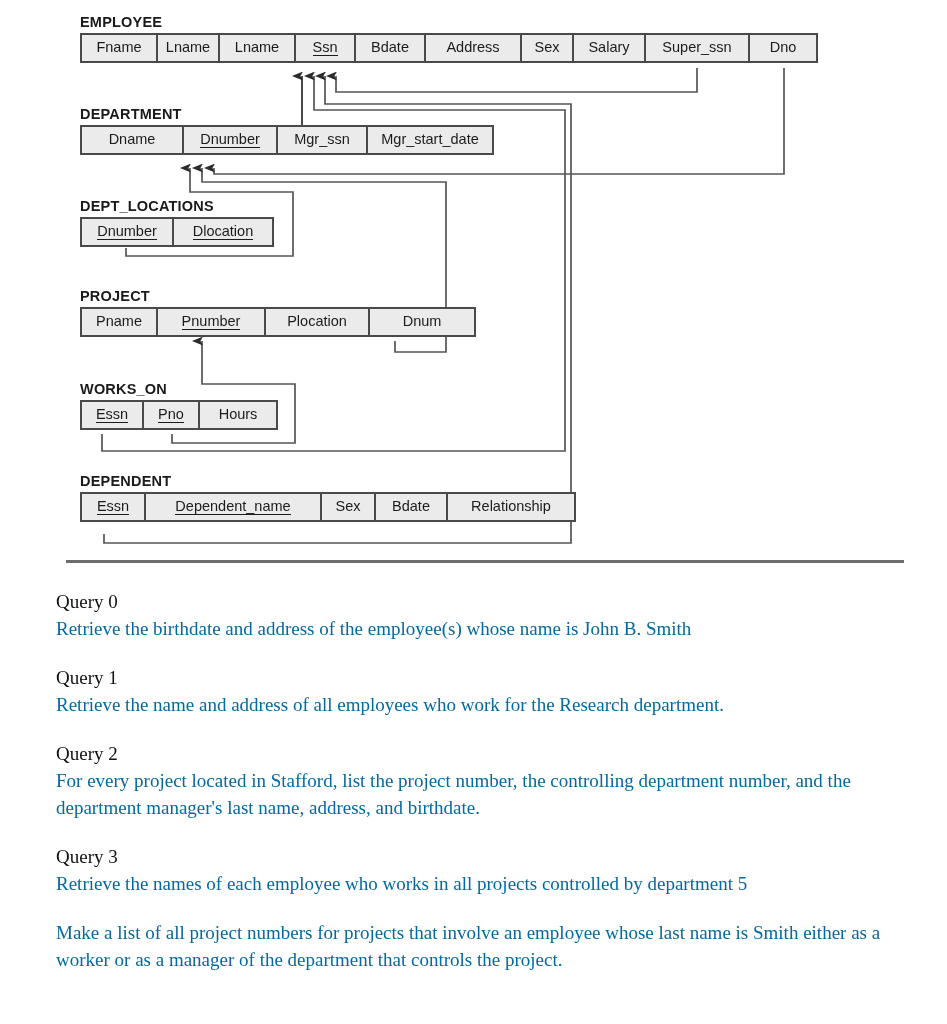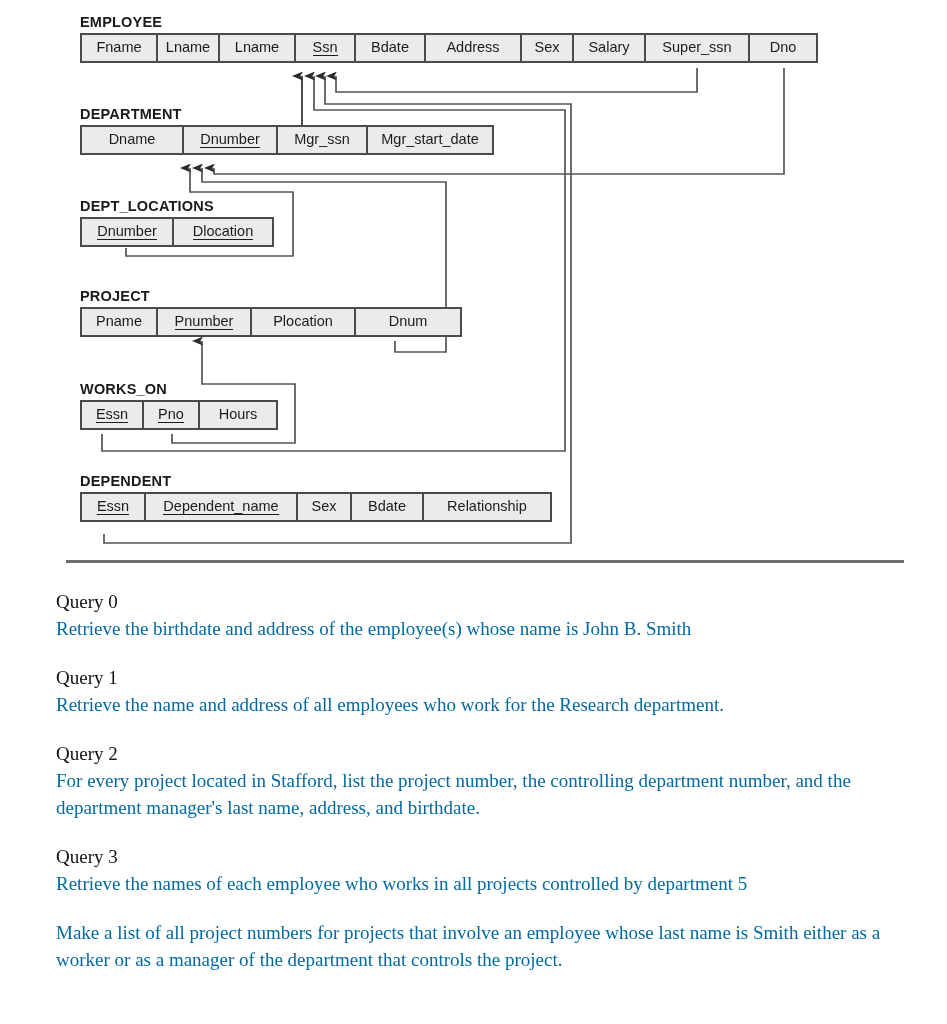--- a/index.html
+++ b/index.html
@@ -213,21 +213,21 @@
         </div>
     </div>
   </div>
 
   <div class="relation" style="left:68px; top:288px;">
     <div class="relation-name">PROJECT</div>
     <div class="relation-table">
       <div class="attr-cell" style="width:76px;">
           <span class="attr-text">Pname</span>
         </div>
-      <div class="attr-cell pk" style="width:94px;">
+      <div class="attr-cell pk" style="width:108px;">
           <span class="attr-text">Pnumber</span>
         </div>
       <div class="attr-cell" style="width:104px;">
           <span class="attr-text">Plocation</span>
         </div>
       <div class="attr-cell" style="width:104px;">
           <span class="attr-text">Dnum</span>
         </div>
     </div>
   </div>
@@ -246,21 +246,21 @@
         </div>
     </div>
   </div>
 
   <div class="relation" style="left:68px; top:473px;">
     <div class="relation-name">DEPENDENT</div>
     <div class="relation-table">
       <div class="attr-cell pk" style="width:64px;">
           <span class="attr-text">Essn</span>
         </div>
-      <div class="attr-cell pk" style="width:152px;">
+      <div class="attr-cell pk" style="width:176px;">
           <span class="attr-text">Dependent_name</span>
         </div>
       <div class="attr-cell" style="width:54px;">
           <span class="attr-text">Sex</span>
         </div>
       <div class="attr-cell" style="width:72px;">
           <span class="attr-text">Bdate</span>
         </div>
       <div class="attr-cell" style="width:126px;">
           <span class="attr-text">Relationship</span>

